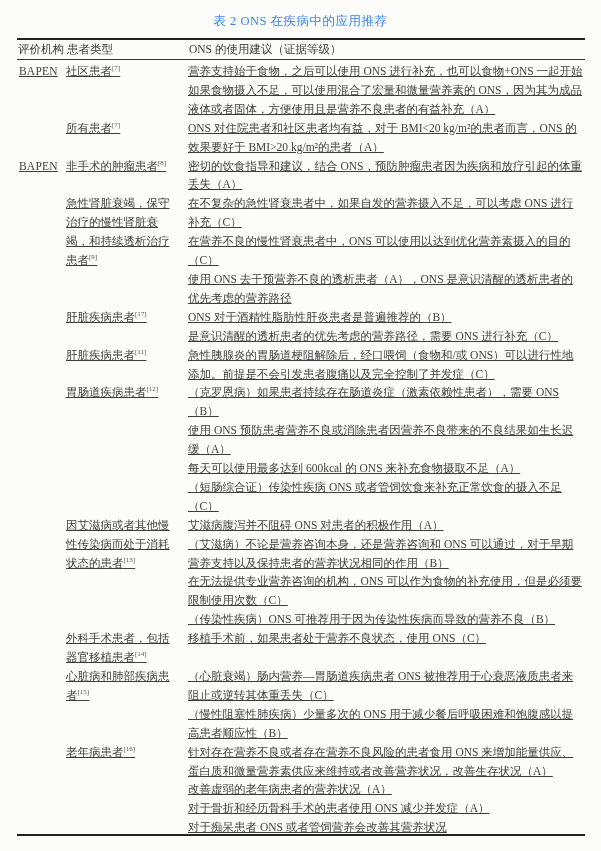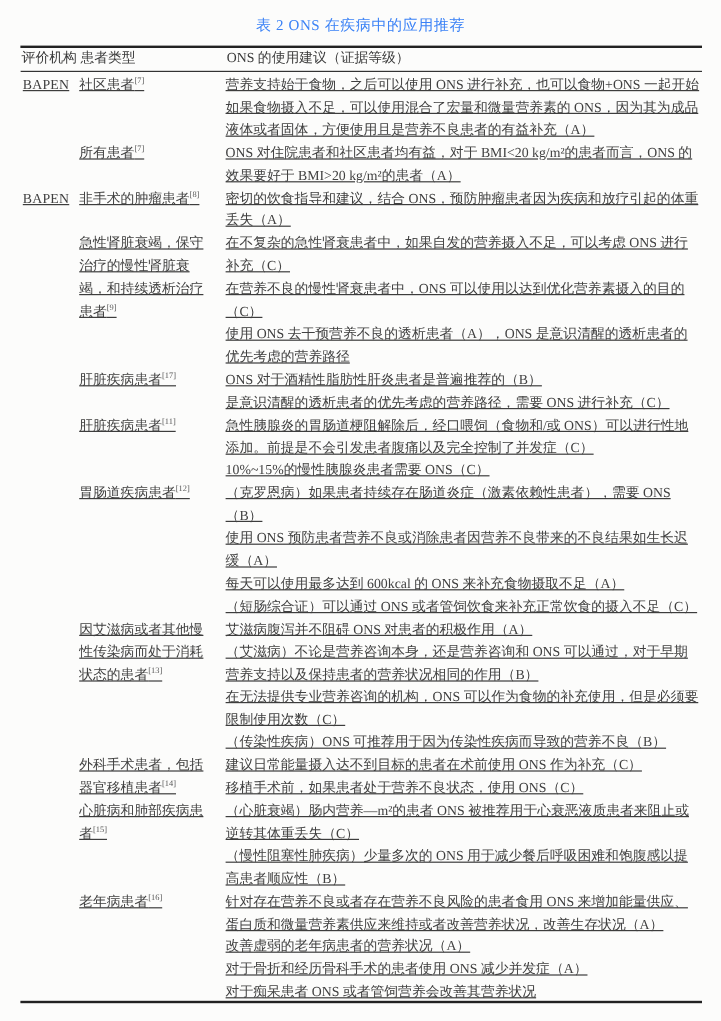--- a/index.html
+++ b/index.html
@@ -133,56 +133,54 @@
           <div class="cell cell-rec">
             <div class="rec">ONS 对于酒精性脂肪性肝炎患者是普遍推荐的（B）</div>
             <div class="rec">是意识清醒的透析患者的优先考虑的营养路径，需要 ONS 进行补充（C）</div>
           </div>
         </div>
         <div class="trow">
           <div class="cell cell-org"></div>
           <div class="cell cell-patient"><span>肝脏疾病患者</span><sup class="ref">[11]</sup></div>
           <div class="cell cell-rec">
             <div class="rec">急性胰腺炎的胃肠道梗阻解除后，经口喂饲（食物和/或 ONS）可以进行性地添加。前提是不会引发患者腹痛以及完全控制了并发症（C）</div>
-            <div class="rec">10%~15%的慢性胰腺炎患者需要 ONS（C）</div>
           </div>
         </div>
         <div class="trow">
           <div class="cell cell-org"></div>
           <div class="cell cell-patient"><span>胃肠道疾病患者</span><sup class="ref">[12]</sup></div>
           <div class="cell cell-rec">
             <div class="rec">（克罗恩病）如果患者持续存在肠道炎症（激素依赖性患者），需要 ONS（B）</div>
             <div class="rec">使用 ONS 预防患者营养不良或消除患者因营养不良带来的不良结果如生长迟缓（A）</div>
             <div class="rec">每天可以使用最多达到 600kcal 的 ONS 来补充食物摄取不足（A）</div>
-            <div class="rec">（短肠综合证）可以通过 ONS 或者管饲饮食来补充正常饮食的摄入不足（C）</div>
+            <div class="rec">（短肠综合证）传染性疾病 ONS 或者管饲饮食来补充正常饮食的摄入不足（C）</div>
           </div>
         </div>
         <div class="trow">
           <div class="cell cell-org"></div>
           <div class="cell cell-patient"><span>因艾滋病或者其他慢性传染病而处于消耗状态的患者</span><sup class="ref">[13]</sup></div>
           <div class="cell cell-rec">
             <div class="rec">艾滋病腹泻并不阻碍 ONS 对患者的积极作用（A）</div>
             <div class="rec">（艾滋病）不论是营养咨询本身，还是营养咨询和 ONS 可以通过，对于早期营养支持以及保持患者的营养状况相同的作用（B）</div>
             <div class="rec">在无法提供专业营养咨询的机构，ONS 可以作为食物的补充使用，但是必须要限制使用次数（C）</div>
             <div class="rec">（传染性疾病）ONS 可推荐用于因为传染性疾病而导致的营养不良（B）</div>
           </div>
         </div>
         <div class="trow">
           <div class="cell cell-org"></div>
           <div class="cell cell-patient"><span>外科手术患者，包括器官移植患者</span><sup class="ref">[14]</sup></div>
           <div class="cell cell-rec">
-            <div class="rec">建议日常能量摄入达不到目标的患者在术前使用 ONS 作为补充（C）</div>
             <div class="rec">移植手术前，如果患者处于营养不良状态，使用 ONS（C）</div>
           </div>
         </div>
         <div class="trow">
           <div class="cell cell-org"></div>
           <div class="cell cell-patient"><span>心脏病和肺部疾病患者</span><sup class="ref">[15]</sup></div>
           <div class="cell cell-rec">
-            <div class="rec">（心脏衰竭）肠内营养—m²的患者 ONS 被推荐用于心衰恶液质患者来阻止或逆转其体重丢失（C）</div>
+            <div class="rec">（心脏衰竭）肠内营养—胃肠道疾病患者 ONS 被推荐用于心衰恶液质患者来阻止或逆转其体重丢失（C）</div>
             <div class="rec">（慢性阻塞性肺疾病）少量多次的 ONS 用于减少餐后呼吸困难和饱腹感以提高患者顺应性（B）</div>
           </div>
         </div>
         <div class="trow">
           <div class="cell cell-org"></div>
           <div class="cell cell-patient"><span>老年病患者</span><sup class="ref">[16]</sup></div>
           <div class="cell cell-rec">
             <div class="rec">针对存在营养不良或者存在营养不良风险的患者食用 ONS 来增加能量供应、蛋白质和微量营养素供应来维持或者改善营养状况，改善生存状况（A）</div>
             <div class="rec">改善虚弱的老年病患者的营养状况（A）</div>
             <div class="rec">对于骨折和经历骨科手术的患者使用 ONS 减少并发症（A）</div>

